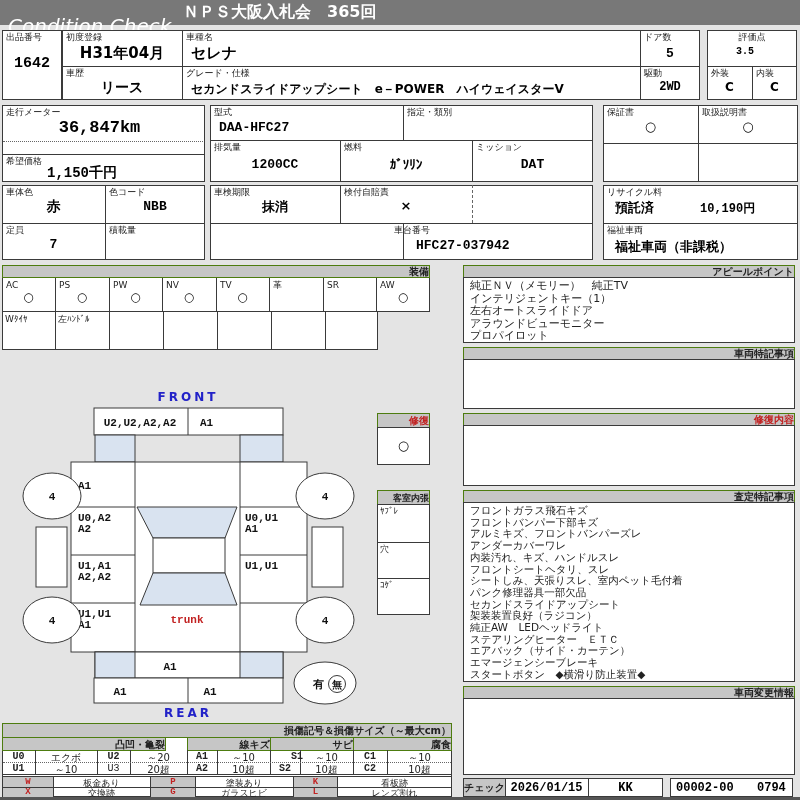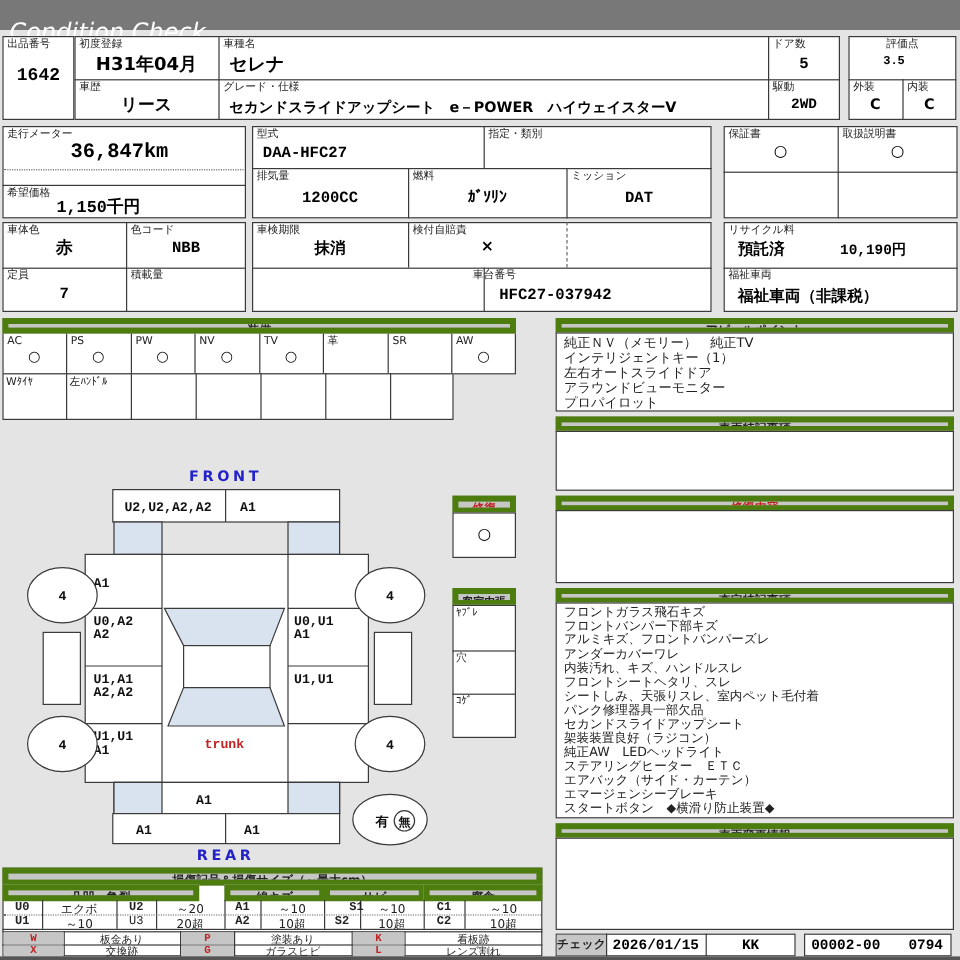--- a/index.html
+++ b/index.html
@@ -1,20 +1,20 @@
 <!DOCTYPE html>
 <html><head>
 <meta charset="utf-8">
 <style>
 *{margin:0;padding:0;box-sizing:border-box}
 html,body{width:800px;height:800px}
 body{position:relative;background:#e4e4e4;font-family:"DejaVu Sans",sans-serif;color:#111;overflow:hidden}
 .a{position:absolute}
 .box{position:absolute;background:#fff;border:1px solid #3a3a3a}
-.hdr{position:absolute;background:#c6c6c6;border:5px solid #4d7c0f;text-align:center;font-weight:bold;font-size:10px;color:#222;overflow:hidden}
+.hdr{position:absolute;background:#c6c6c6;border:1px solid #4d7c0f;text-align:right;font-weight:bold;font-size:10px;color:#222;overflow:hidden}
 .lbl{position:absolute;font-size:9px;white-space:nowrap;color:#222;line-height:10px}
 .val{position:absolute;font-weight:bold;white-space:nowrap;color:#000}
 .ctr{text-align:center;white-space:nowrap}
 .mono{font-family:"Liberation Mono","DejaVu Sans Mono",monospace}
 .vl{position:absolute;width:1px;background:#3a3a3a}
 .hl{position:absolute;height:1px;background:#3a3a3a}
 .dot{position:absolute;height:0;border-top:1px dotted #666}
 .dvl{position:absolute;width:0;border-left:1px dashed #666}
 .red{color:#c22222}
 .topbar{position:absolute;left:0;top:0;width:800px;height:25px;background:#787878}
@@ -29,20 +29,21 @@
 svg .code{font-family:"Liberation Mono","DejaVu Sans Mono",monospace;font-weight:bold;font-size:11px;fill:#111}
 svg .dlbl{font-family:"DejaVu Sans",sans-serif;font-weight:bold;font-size:12px;fill:#2222c8;letter-spacing:3px}
 svg .trunkt{font-family:"Liberation Mono","DejaVu Sans Mono",monospace;font-weight:bold;font-size:11px;fill:#c22222}
 svg .kj{font-family:"DejaVu Sans",sans-serif;font-weight:bold;font-size:11px;fill:#111}
 </style>
 </head>
 <body>
 
 <div class="topbar">
   <div style="left:8px;top:14px;font-style:italic;font-weight:normal;font-size:20px">Condition  Check</div>
+  <div style="left:183px;top:2px;font-weight:bold;font-size:16px">ＮＰＳ大阪入札会　365回</div>
 </div>
 
 <div class="box" style="left:2px;top:30px;width:60px;height:70px"></div>
 <div class="lbl" style="left:6px;top:32px">出品番号</div>
 <div class="val ctr mono" style="left:2px;top:55px;width:60px;font-size:15px">1642</div>
 
 <div class="box" style="left:62px;top:30px;width:638px;height:70px"></div>
 <div class="vl" style="left:182px;top:30px;height:70px"></div>
 <div class="vl" style="left:640px;top:30px;height:70px"></div>
 <div class="hl" style="left:62px;top:66px;width:638px"></div>

